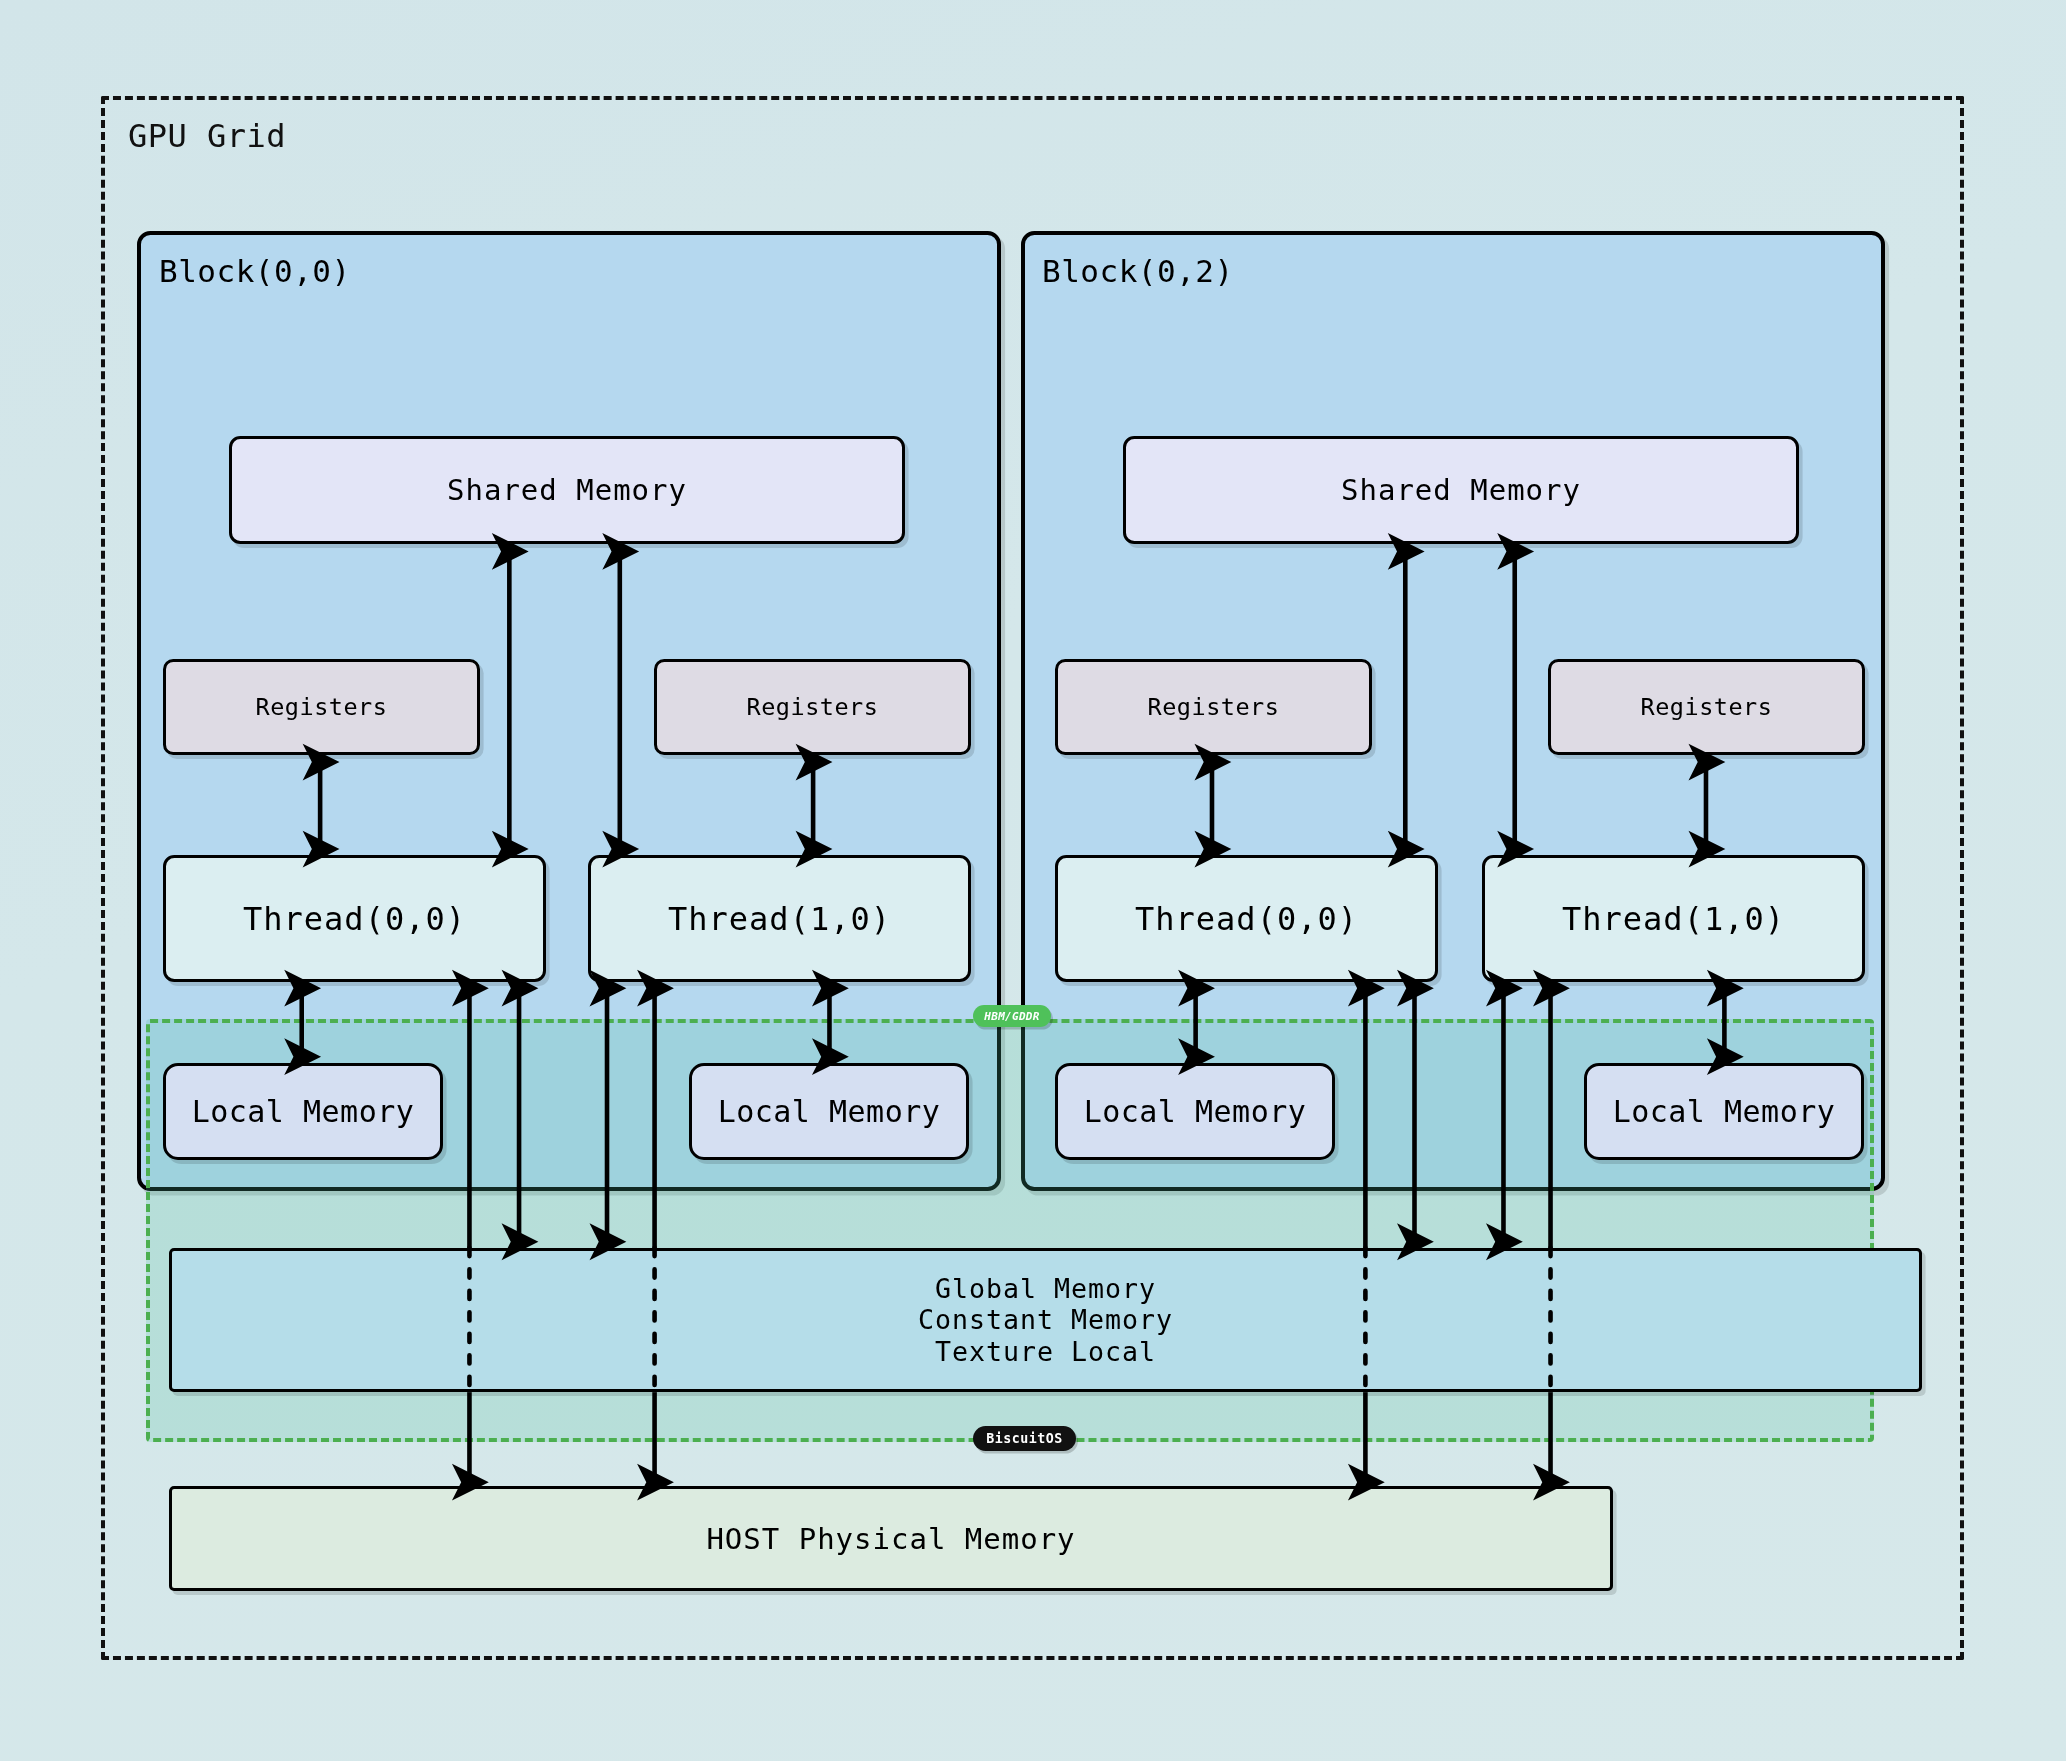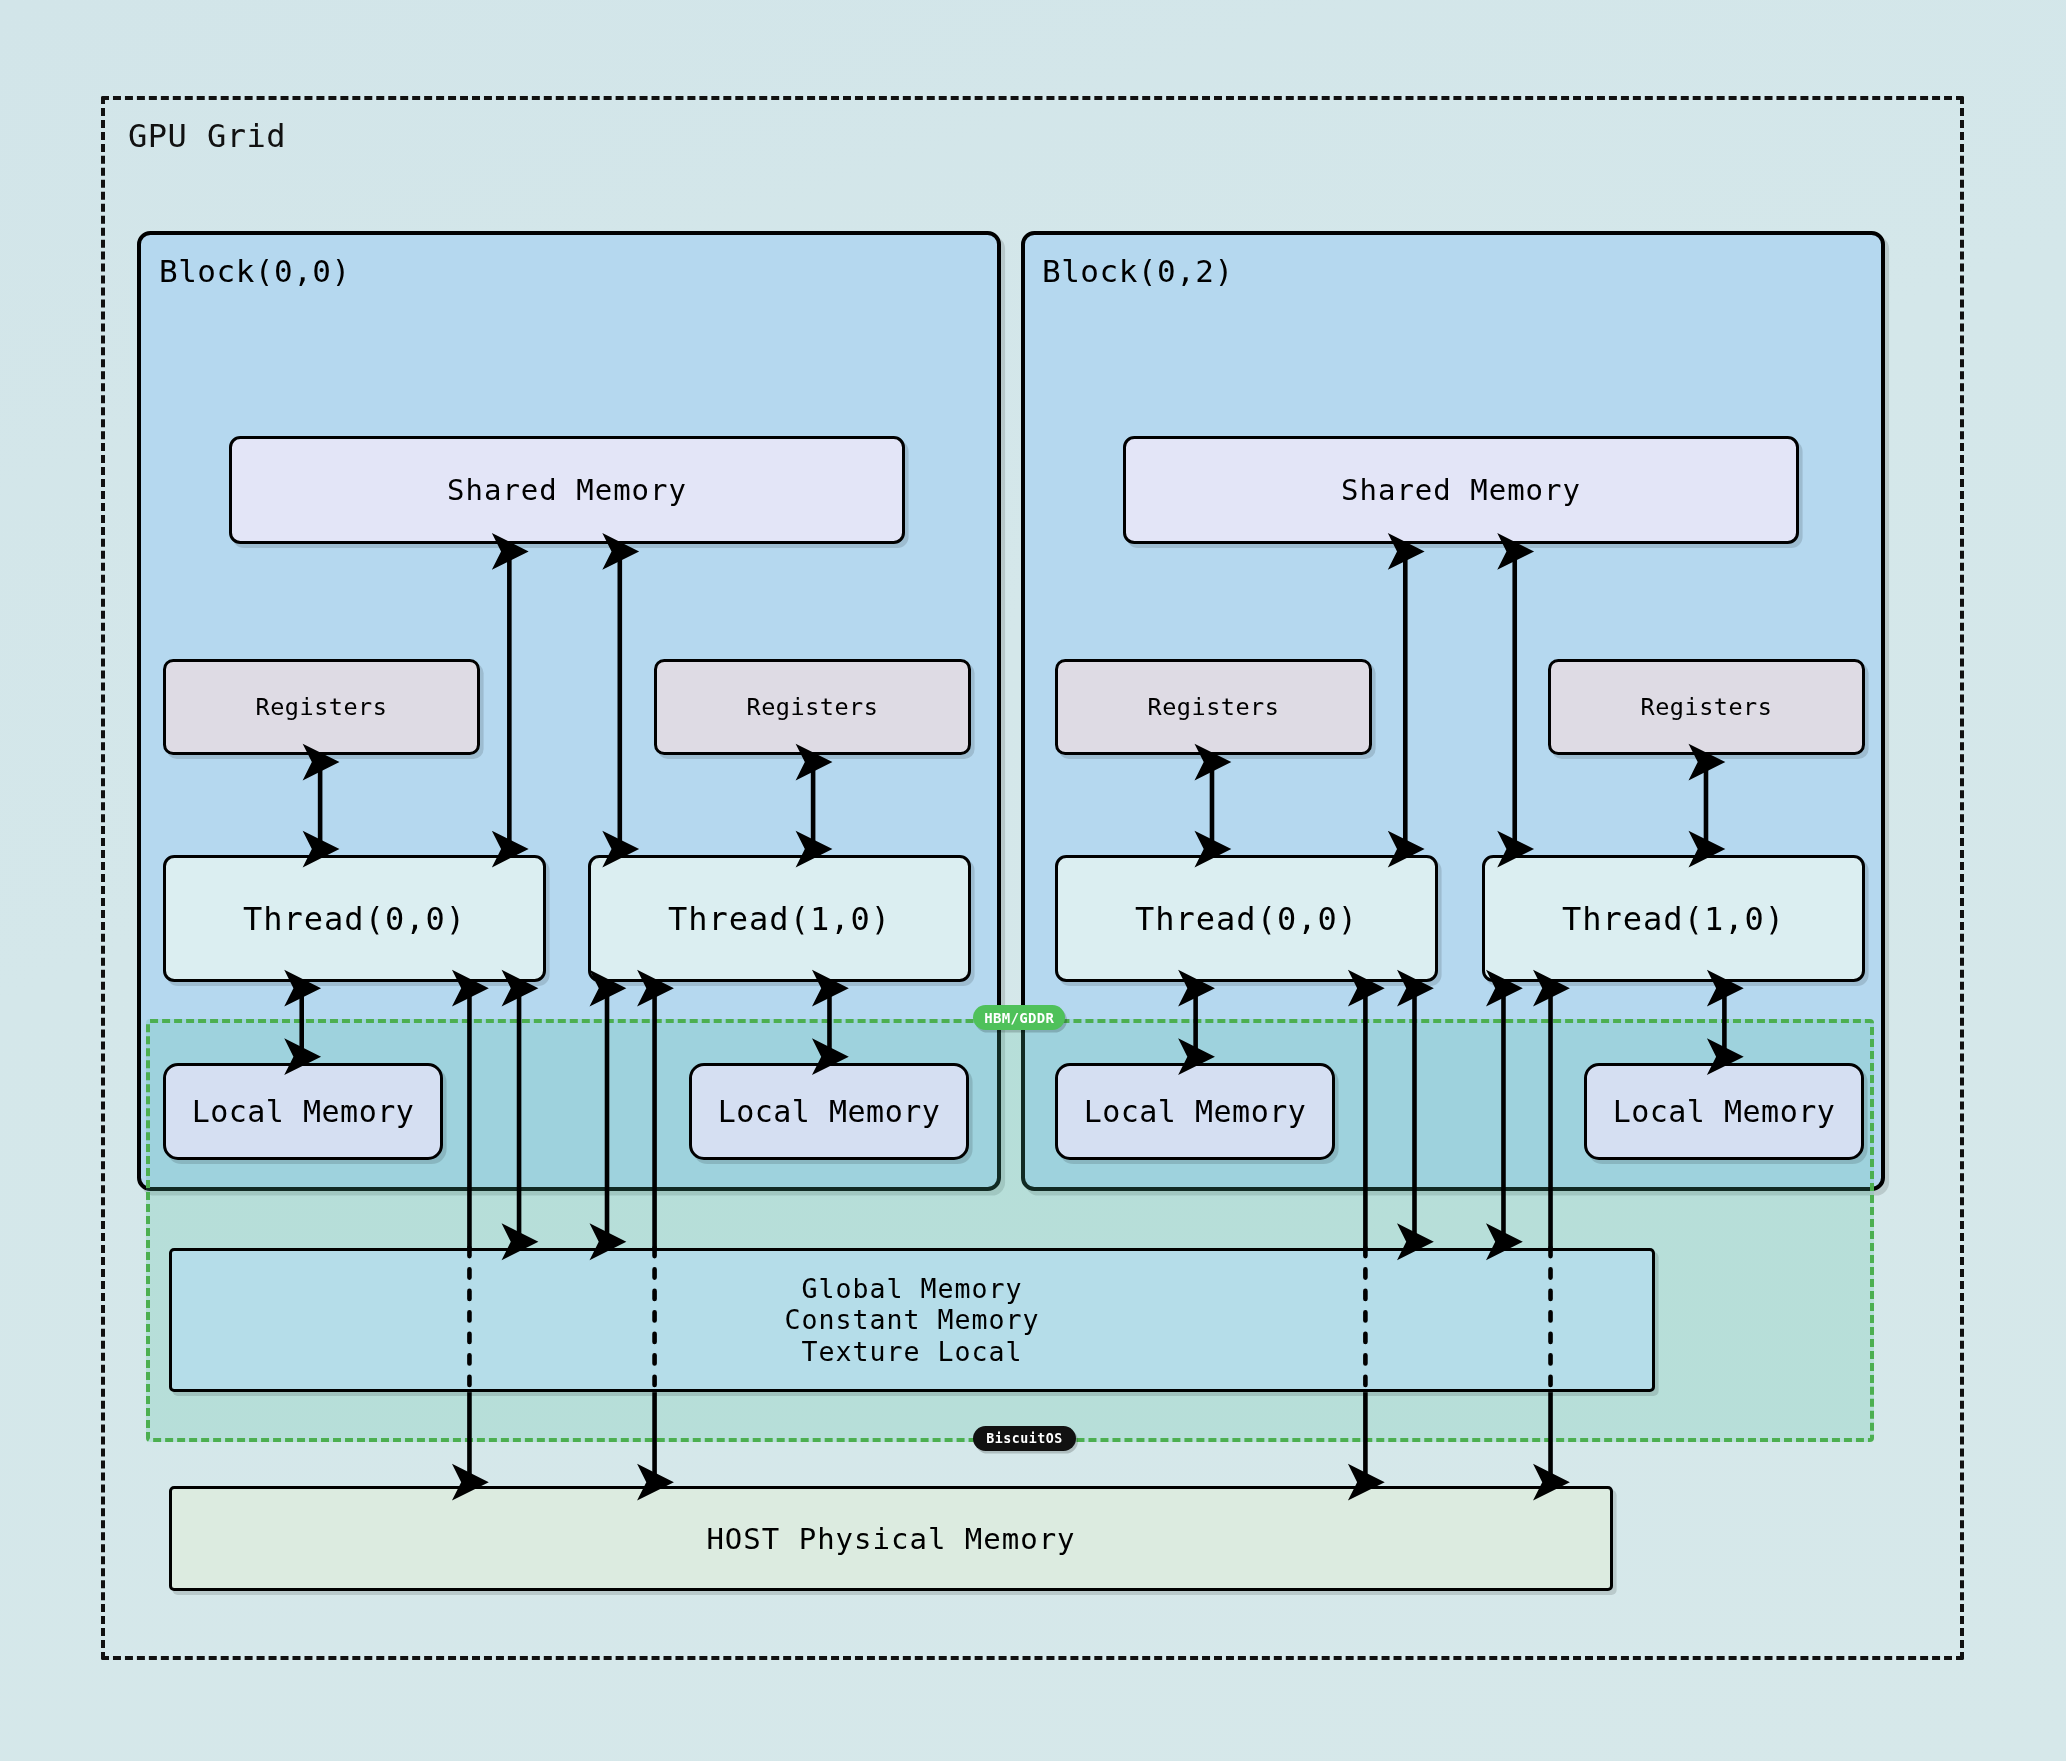--- a/index.html
+++ b/index.html
@@ -130,25 +130,26 @@
     align-items: center;
     justify-content: center;
     border-radius: 511px;
     font-weight: bold;
     color: #fff;
     box-shadow: 2px 2.6px 0 rgba(0,0,0,0.18);
     white-space: nowrap;
   }
   #hbm-pill {
     background: #4fc15a;
-    font-size: 14px;
+    font-size: 11px;
     padding: 4.6px 11.3px;
     left: 973px;
     top: 1005px;
     letter-spacing: 0.3px;
+    font-style: italic;
   }
   #biscuitos-pill {
     background: #111;
     font-size: 13.3px;
     padding: 5.1px 13.3px;
     left: 973px;
     top: 1426px;
     letter-spacing: 0.5px;
   }
 
@@ -192,21 +193,21 @@
   <div class="box thread" style="left:1055px; top:855px; width:383px; height:127px;">Thread(0,0)</div>
   <div class="box thread" style="left:1482px; top:855px; width:383px; height:127px;">Thread(1,0)</div>
 
   <div id="hbm-region"></div>
 
   <div class="box local-mem" style="left:163px; top:1063px; width:280px; height:97px;">Local Memory</div>
   <div class="box local-mem" style="left:689px; top:1063px; width:280px; height:97px;">Local Memory</div>
   <div class="box local-mem" style="left:1055px; top:1063px; width:280px; height:97px;">Local Memory</div>
   <div class="box local-mem" style="left:1584px; top:1063px; width:280px; height:97px;">Local Memory</div>
 
-  <div class="box global-mem" style="left:169px; top:1248px; width:1486px; height:144px;">
+  <div class="box global-mem" style="left:169px; top:1248px; width:1753px; height:144px;">
     <span>Global Memory</span>
     <span>Constant Memory</span>
     <span>Texture Local</span>
   </div>
 
   <div class="box host-mem" style="left:169px; top:1486px; width:1444px; height:105px;">HOST Physical Memory</div>
 
   <div class="pill" id="hbm-pill">HBM/GDDR</div>
   <div class="pill" id="biscuitos-pill">BiscuitOS</div>
 

